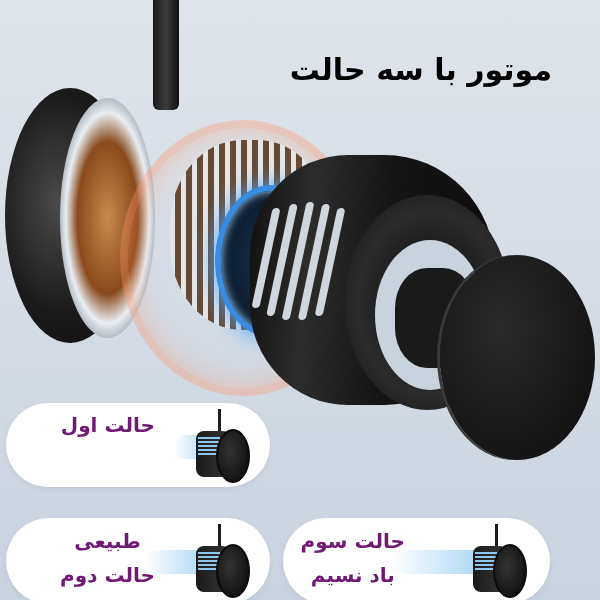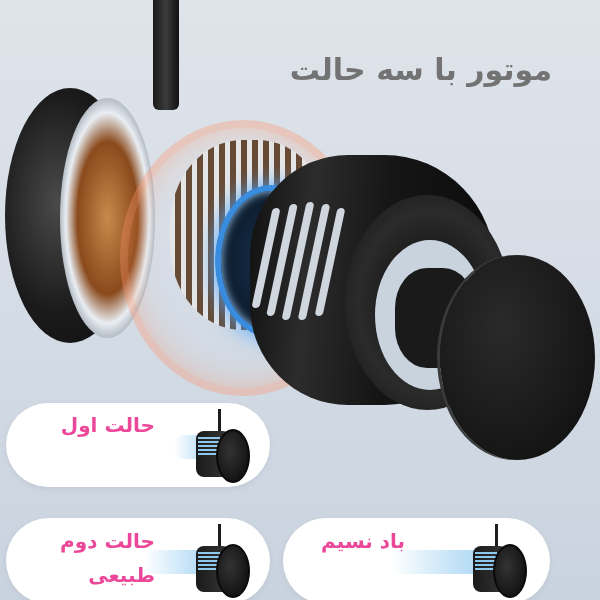--- a/index.html
+++ b/index.html
@@ -1,19 +1,19 @@
 <!DOCTYPE html>
 <html><head>
 <meta charset="utf-8">
 <style>
   html, body { margin:0; padding:0; }
   body { width:600px; height:600px; overflow:hidden; position:relative;
     background: linear-gradient(180deg, #dfe4ea 0%, #d6dde6 45%, #c9d3df 100%);
     font-family: "DejaVu Sans", sans-serif; }
-  .title { position:absolute; top:52px; right:48px; font-size:30px; font-weight:bold; color:#737373; direction:rtl; letter-spacing:0; }
+  .title { position:absolute; top:52px; right:48px; font-size:30px; font-weight:bold; color:#000000; direction:rtl; letter-spacing:0; }
   .cord { position:absolute; left:153px; top:0; width:26px; height:110px; background:linear-gradient(90deg,#1a1a1a,#3b3b3b 50%,#111); border-radius:0 0 6px 6px; }
   .back-disc { position:absolute; left:5px; top:88px; width:130px; height:255px; border-radius:50%;
     background: radial-gradient(ellipse at 40% 45%, #4a4a4a 0%, #1b1b1b 55%, #0c0c0c 100%); }
   .back-ring { position:absolute; left:60px; top:98px; width:95px; height:240px; border-radius:50%;
     background: radial-gradient(ellipse at 50% 50%, #c98a4c 0%, #8a4a1c 45%, #e9eef3 62%, #9aa3ad 75%, #2a2a2a 100%); }
   .glow-orange { position:absolute; left:120px; top:120px; width:230px; height:260px; border-radius:50%;
     border:8px solid rgba(255,150,110,0.35); box-shadow:0 0 30px rgba(255,140,90,0.35) inset; }
   .fins { position:absolute; left:170px; top:140px; width:160px; height:190px; border-radius:45%;
     background: repeating-linear-gradient(90deg, #e6e6e6 0 5px, #5a3a22 5px 11px);
     opacity:0.9; }
@@ -23,21 +23,21 @@
     background: linear-gradient(95deg,#101010 0%,#2c2c2c 25%,#151515 55%,#0b0b0b 100%); }
   .vents { position:absolute; left:262px; top:200px; width:95px; height:130px; }
   .vent { position:absolute; width:8px; height:120px; border-radius:4px; background:#cfd6de; transform:skewX(-12deg); }
   .front-ring { position:absolute; left:345px; top:195px; width:165px; height:215px; border-radius:50%;
     background: radial-gradient(ellipse at 52% 50%, #0d0d0d 0%, #1f1f1f 40%, #2b2b2b 60%, #121212 100%); }
   .front-hole { position:absolute; left:375px; top:240px; width:110px; height:150px; border-radius:50%; background:#c8d3de; }
   .spokes { position:absolute; left:395px; top:268px; width:80px; height:100px; border-radius:40%; background:#1a1a1a; }
   .front-cap { position:absolute; left:440px; top:255px; width:155px; height:205px; border-radius:50%;
     background: radial-gradient(ellipse at 40% 35%, #2a2a2a 0%, #1a1a1a 55%, #0c0c0c 100%); box-shadow:-3px 0 0 #3a3a3a; }
   .pill { position:absolute; background:#fff; border-radius:44px; box-shadow:0 2px 6px rgba(0,0,0,0.06); }
-  .pill-text { position:absolute; direction:rtl; text-align:right; font-weight:bold; color:#ec4899; font-size:20px; line-height:34px; }
+  .pill-text { position:absolute; direction:rtl; text-align:center; font-weight:bold; color:#701a75; font-size:20px; line-height:34px; }
   .mini { position:absolute; width:62px; height:70px; }
   .mini .stem { position:absolute; left:22px; top:0; width:3px; height:26px; background:#1d1d1d; }
   .mini .body { position:absolute; left:0; top:22px; width:38px; height:46px; border-radius:8px 12px 12px 8px;
     background:linear-gradient(90deg,#1a1a1a,#3a3a3a); }
   .mini .vent-lines { position:absolute; left:2px; top:28px; width:22px; height:18px;
     background:repeating-linear-gradient(180deg,#8fc8ee 0 2px, transparent 2px 4px); }
   .mini .face { position:absolute; left:20px; top:20px; width:30px; height:50px; border-radius:50%;
     background:radial-gradient(ellipse at 40% 40%,#333 0%,#151515 70%); border:2px solid #0a0a0a; }
   .mini .breeze { position:absolute; top:26px; height:24px; right:44px;
     background:linear-gradient(90deg, rgba(180,220,245,0) 0%, rgba(140,200,240,0.8) 100%); border-radius:10px; }
@@ -83,29 +83,30 @@
 
 <div class="pill" style="left:6px;top:518px;width:264px;height:86px;">
   <div class="mini" style="left:190px;top:6px;">
     <div class="breeze" style="width:70px;"></div>
     <div class="stem"></div>
       <div class="body"></div>
       <div class="vent-lines"></div>
       <div class="face"></div>
   </div>
   <div class="pill-text" style="right:115px;top:6px;">
+    <div>طبیعی</div>
     <div>حالت دوم</div>
-    <div>طبیعی</div>
   </div>
 </div>
 
 <div class="pill" style="left:283px;top:518px;width:267px;height:86px;">
   <div class="mini" style="left:190px;top:6px;">
     <div class="breeze" style="width:100px;"></div>
     <div class="stem"></div>
       <div class="body"></div>
       <div class="vent-lines"></div>
       <div class="face"></div>
   </div>
   <div class="pill-text" style="right:145px;top:6px;">
+    <div>حالت سوم</div>
     <div>باد نسیم</div>
   </div>
 </div>
 
 </body></html>

